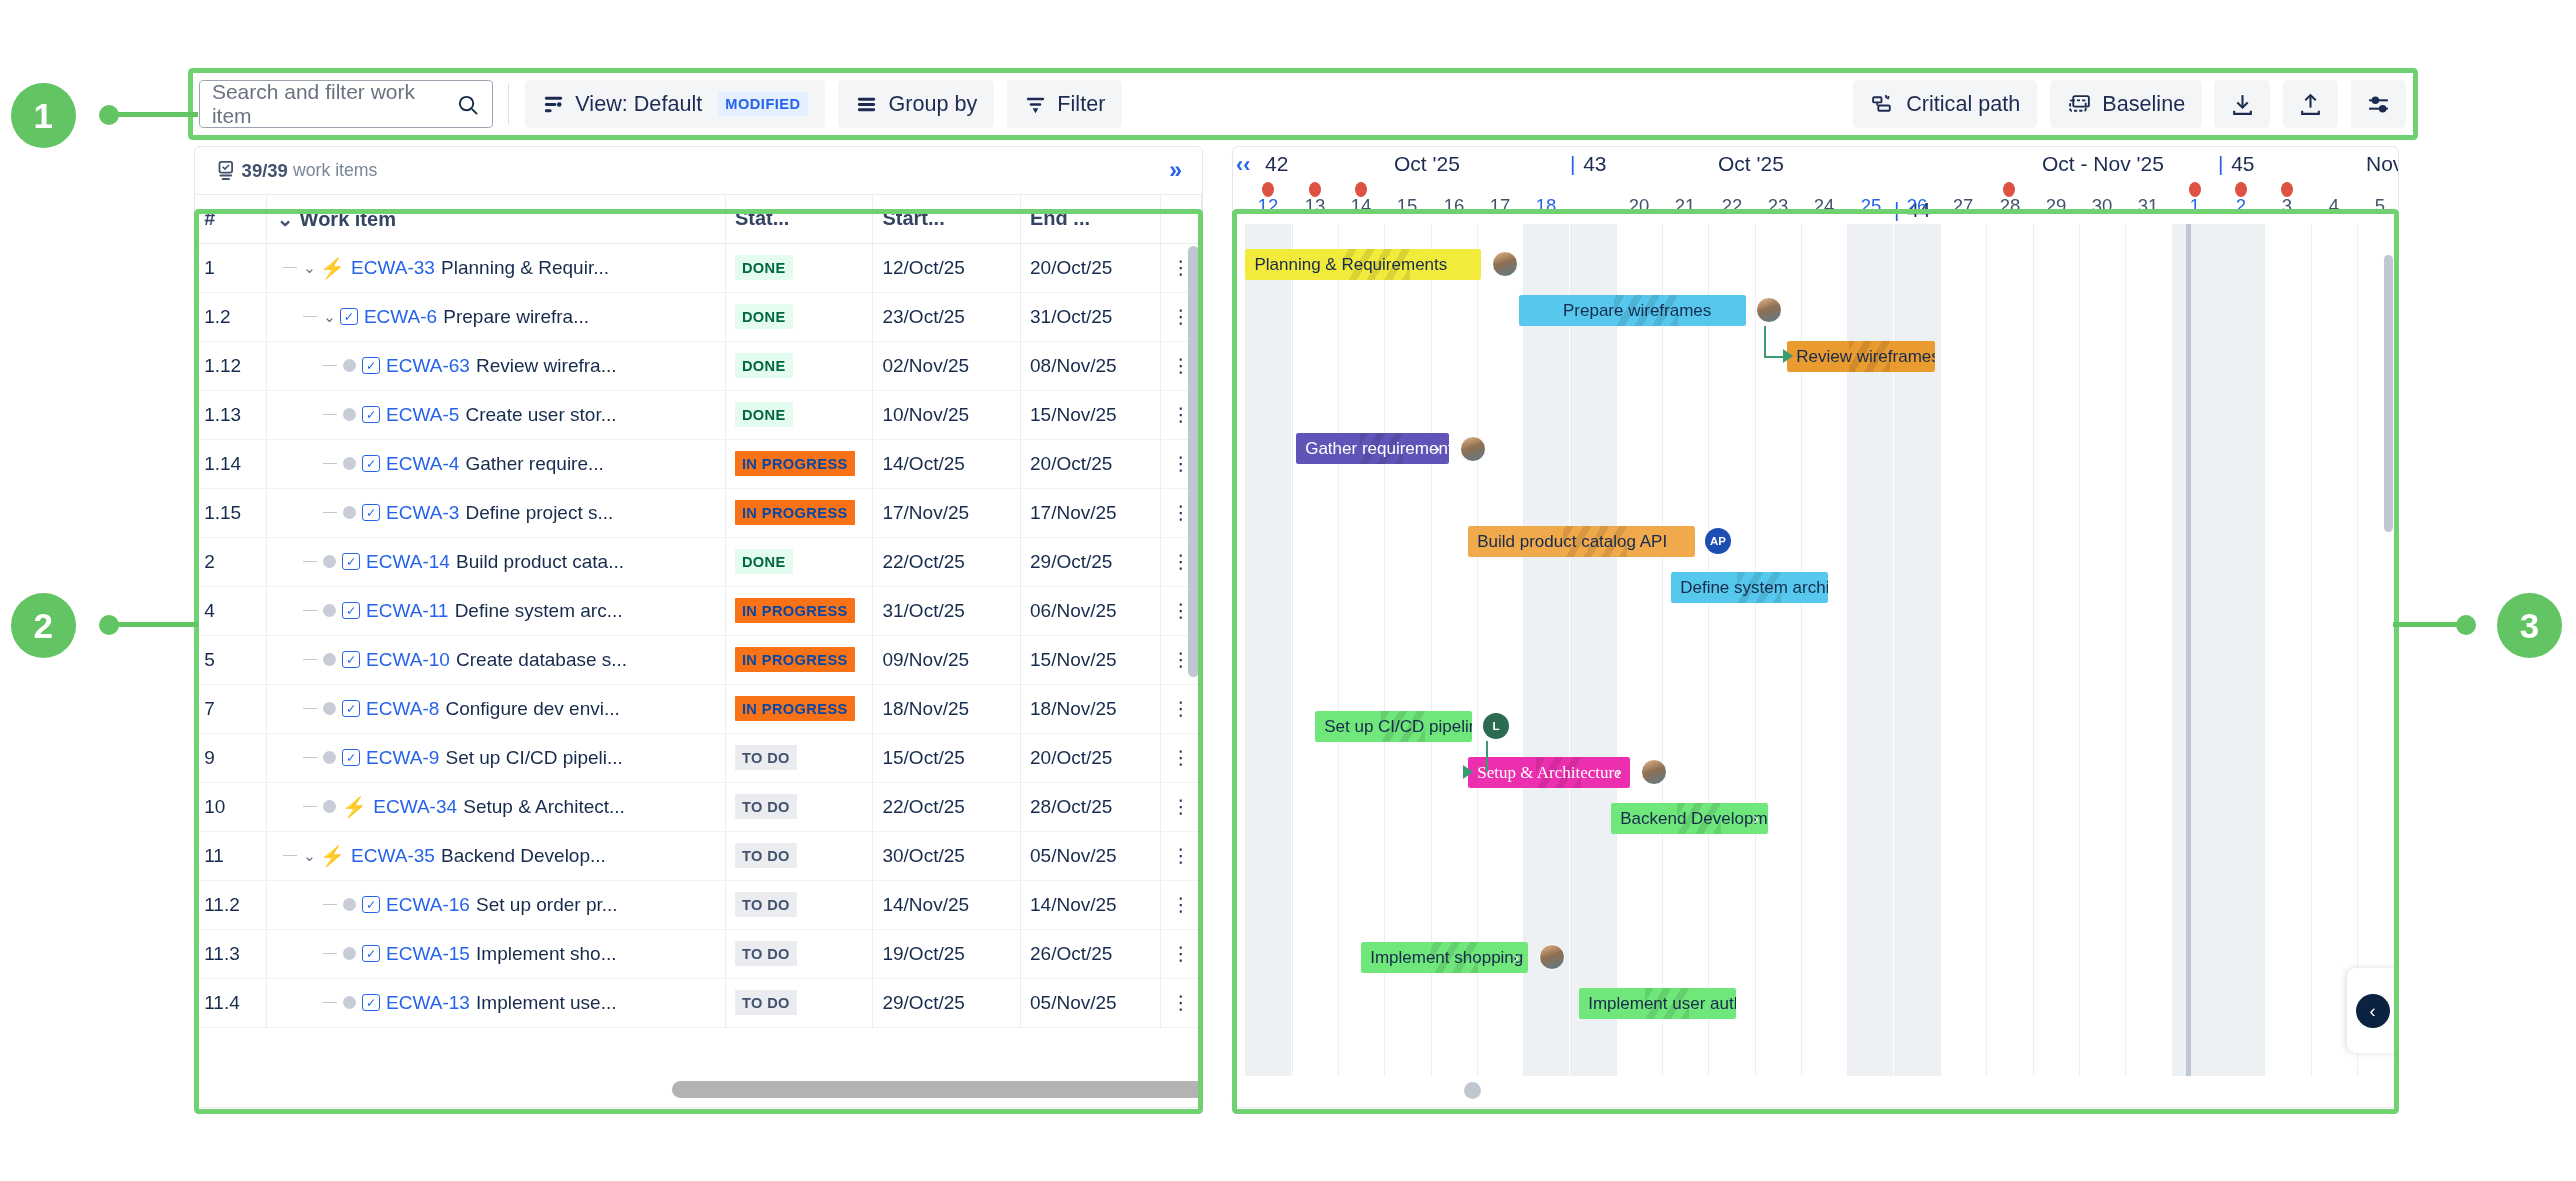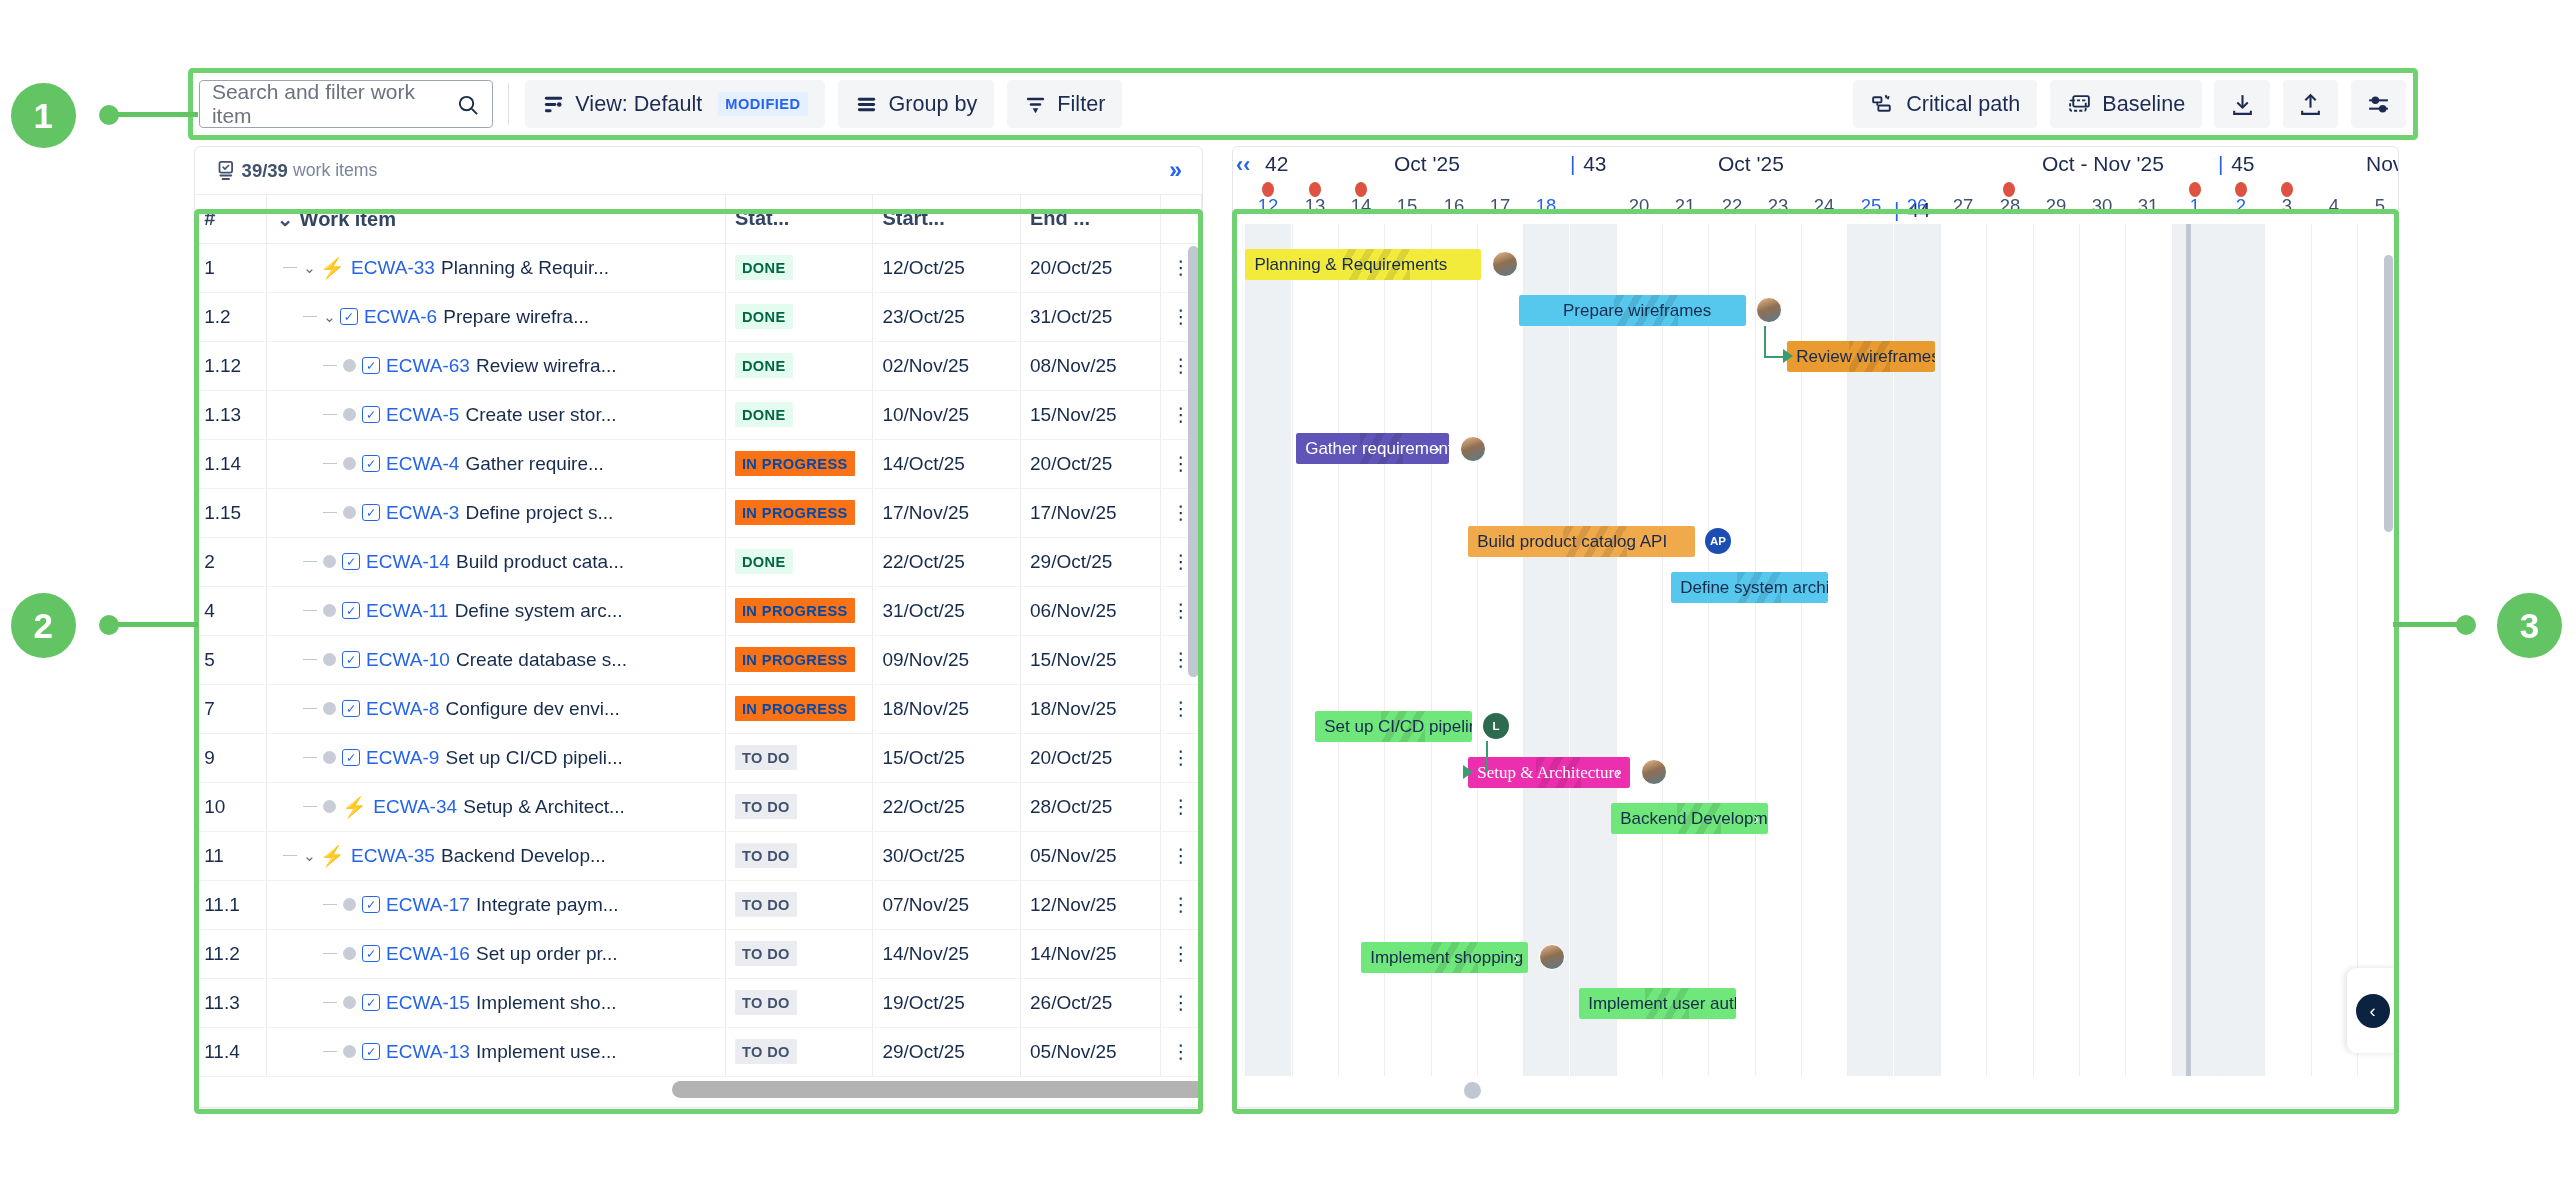--- a/index.html
+++ b/index.html
@@ -618,37 +618,20 @@
               <span class="tree-dash"></span>
               <span class="tree-caret">⌄</span>
               <span class="ic-epic">⚡</span>
               <span class="key">ECWA-35</span>
               <span class="summ">Backend Develop...</span>
             </div>
           </td>
           <td><span class="status st-todo">TO DO</span></td>
           <td>30/Oct/25</td>
           <td>05/Nov/25</td>
-          <td class="dots">⋮</td>
-        </tr>
-        <tr>
-          <td class="cn">11.1</td>
-          <td>
-            <div class="wi-cell">
-              <span class="indent" style="width: 40px;"></span>
-              <span class="tree-dash"></span>
-              <span class="tree-dot"></span>
-              <span class="ic-task">✓</span>
-              <span class="key">ECWA-17</span>
-              <span class="summ">Integrate paym...</span>
-            </div>
-          </td>
-          <td><span class="status st-todo">TO DO</span></td>
-          <td>07/Nov/25</td>
-          <td>12/Nov/25</td>
           <td class="dots">⋮</td>
         </tr>
         <tr>
           <td class="cn">11.2</td>
           <td>
             <div class="wi-cell">
               <span class="indent" style="width: 40px;"></span>
               <span class="tree-dash"></span>
               <span class="tree-dot"></span>
               <span class="ic-task">✓</span>

